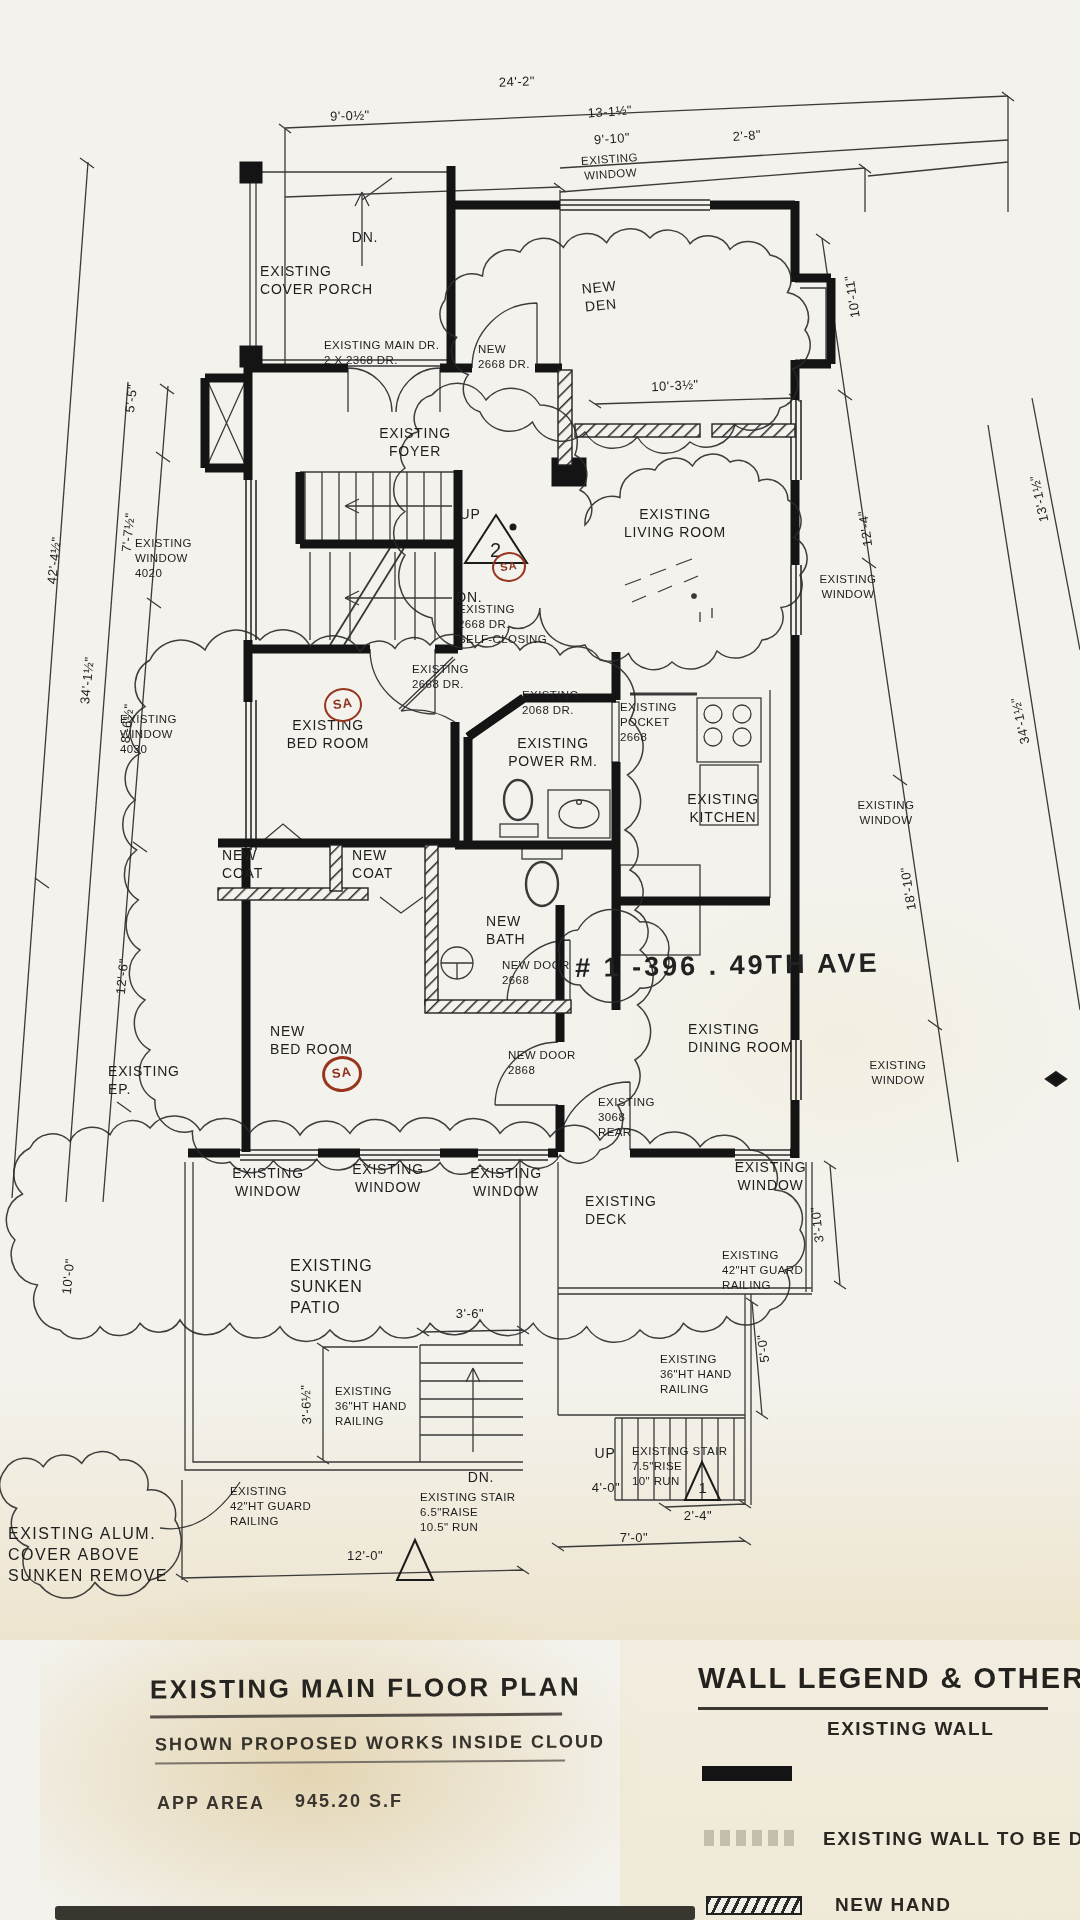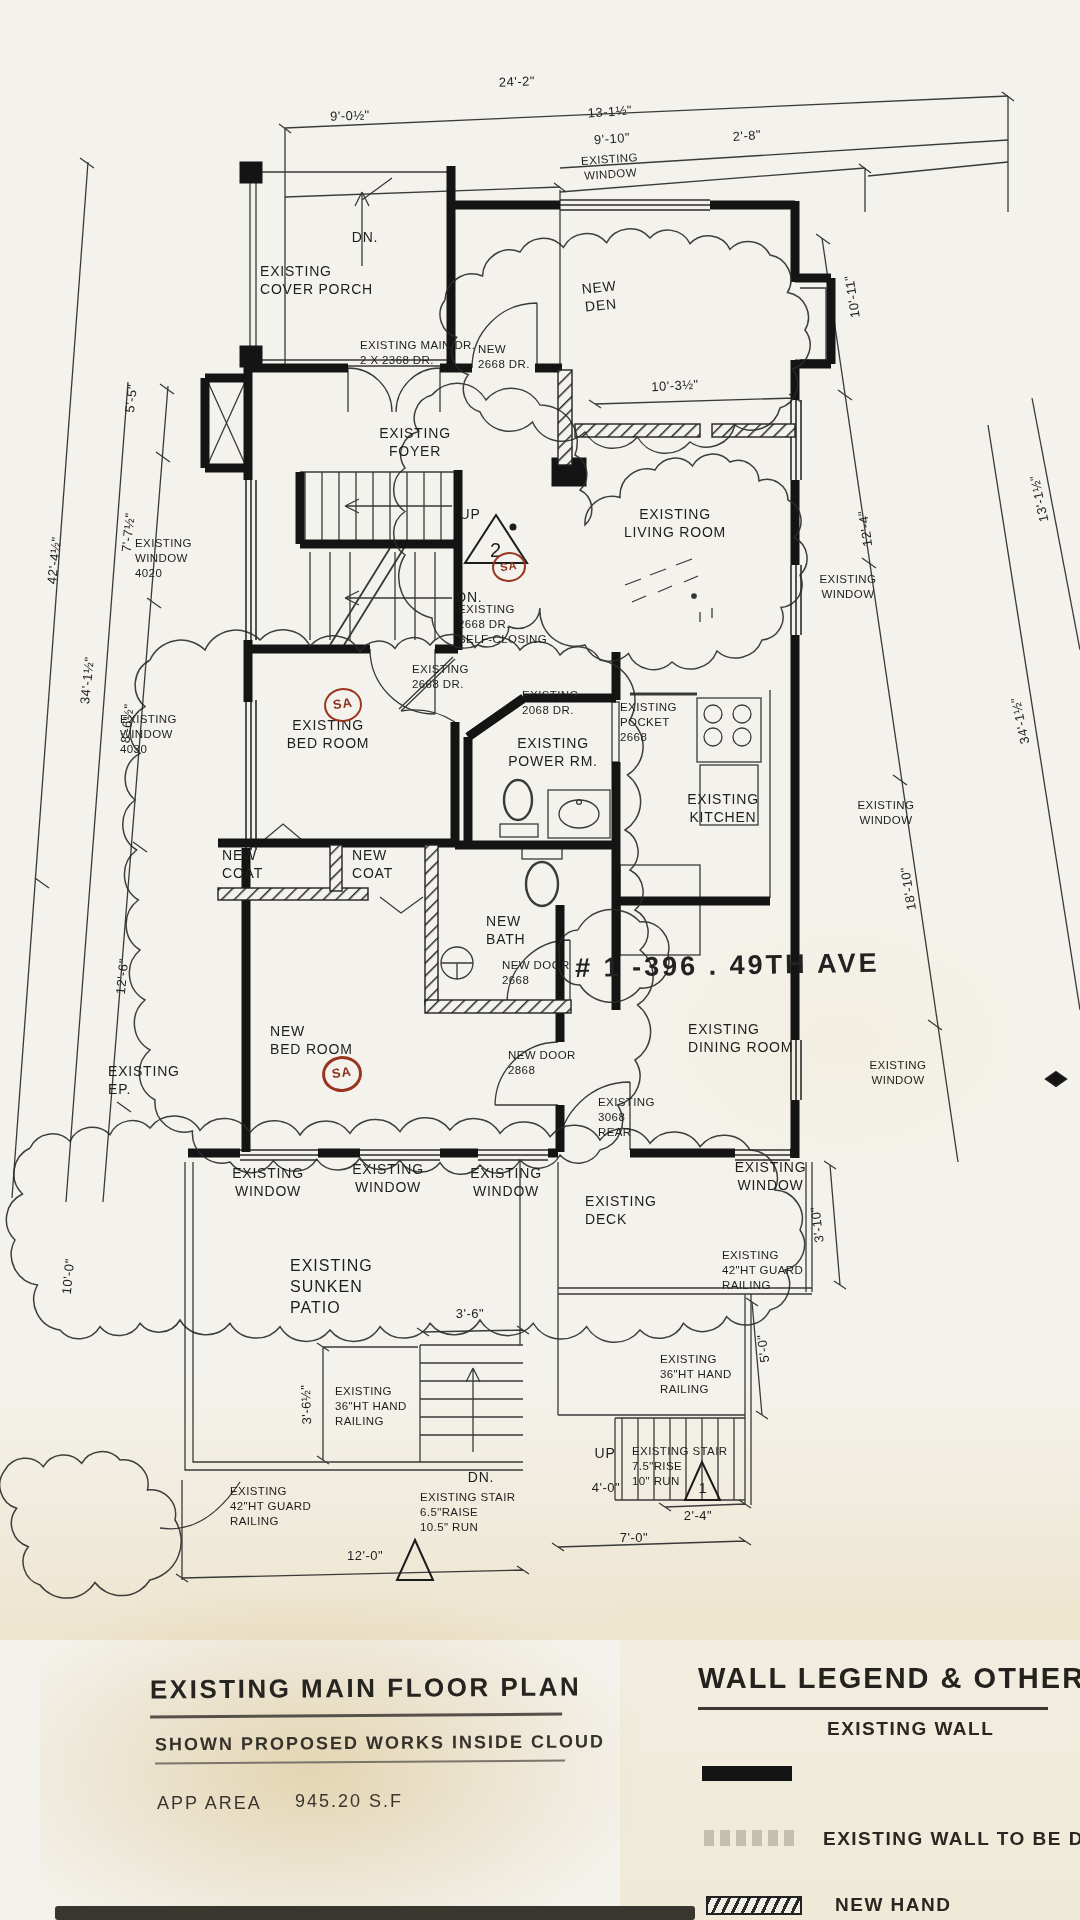--- a/index.html
+++ b/index.html
@@ -12,21 +12,21 @@
      letter-spacing:.8px;white-space:pre-line;text-align:center;transform-origin:center center;}
   .sm{font-size:11.5px;letter-spacing:.4px}
   .md{font-size:14px}
   .big{font-size:16px;letter-spacing:1px}
   .dim{font-size:13px;letter-spacing:.5px}
   .addr{font-size:27px;font-weight:700;letter-spacing:3px;color:#222}
   .title{font-size:26px;font-weight:700;letter-spacing:2.5px;color:#262420;
          border-bottom:3px solid #55504a;padding-bottom:8px}
   .sub{font-size:18px;font-weight:700;letter-spacing:2px;color:#35322c;
        border-bottom:2px solid #7a746a;padding-bottom:6px}
-  .area{font-size:18px;font-weight:400;letter-spacing:2px;color:#3a362f}
+  .area{font-size:18px;font-weight:700;letter-spacing:2px;color:#3a362f}
   .leg-head{font-size:29px;font-weight:700;letter-spacing:2px;color:#24221e;
             border-bottom:3px solid #3a3731;padding-bottom:9px}
   .leg-item{font-size:19px;font-weight:700;letter-spacing:1.5px;color:#2a2722;white-space:nowrap}
   .sa{position:absolute;width:34px;height:30px;border:2.5px solid #97351f;border-radius:50%;
       color:#8c3320;font:700 13px/28px "Liberation Sans",sans-serif;text-align:center;
       letter-spacing:1px;transform:rotate(-8deg)}
 </style>
 </head>
 <body>
 
@@ -229,21 +229,21 @@
   <div class="L dim" style="left:572px;top:131px;width:80px;transform:rotate(-4deg)">9'-10"</div>
   <div class="L sm" style="left:570px;top:152px;width:80px;transform:rotate(-4deg)">EXISTING
 WINDOW</div>
   <div class="L dim" style="left:712px;top:128px;width:70px;transform:rotate(-4deg)">2'-8"</div>
 
   <div class="L md" style="left:340px;top:228px;width:50px">DN.</div>
   <div class="L md" style="left:260px;top:262px;width:160px;text-align:left">EXISTING
 COVER PORCH</div>
   <div class="L md" style="left:560px;top:278px;width:80px;transform:rotate(-6deg)">NEW
 DEN</div>
-  <div class="L sm" style="left:360px;top:338px;width:135px;text-align:left">EXISTING MAIN DR.
+  <div class="L sm" style="left:324px;top:338px;width:135px;text-align:left">EXISTING MAIN DR.
 2 X 2368 DR.</div>
   <div class="L sm" style="left:478px;top:342px;width:64px;text-align:left">NEW
 2668 DR.</div>
   <div class="L dim" style="left:630px;top:378px;width:90px;transform:rotate(-3deg)">10'-3½"</div>
   <div class="L md" style="left:355px;top:424px;width:120px">EXISTING
 FOYER</div>
   <div class="L md" style="left:610px;top:505px;width:130px">EXISTING
 LIVING ROOM</div>
   <div class="L md" style="left:452px;top:505px;width:36px">UP</div>
   <div class="L" style="left:485px;top:537px;width:22px;font-size:20px">2</div>
@@ -350,20 +350,23 @@
 RAILING</div>
   <div class="L md" style="left:585px;top:1444px;width:40px">UP</div>
   <div class="L sm" style="left:632px;top:1444px;width:110px;text-align:left">EXISTING STAIR
 7.5"RISE
 10" RUN</div>
   <div class="L" style="left:694px;top:1478px;width:18px;font-size:15px">1</div>
   <div class="L dim" style="left:580px;top:1480px;width:52px">4'-0"</div>
   <div class="L dim" style="left:672px;top:1508px;width:52px">2'-4"</div>
   <div class="L dim" style="left:606px;top:1530px;width:56px">7'-0"</div>
 
+  <div class="L big" style="left:8px;top:1524px;width:190px;text-align:left;letter-spacing:1.5px">EXISTING ALUM.
+COVER ABOVE
+SUNKEN    REMOVE</div>
 
   <div class="sa" style="left:492px;top:552px;width:30px;height:26px;line-height:24px;font-size:11px">SA</div>
   <div class="sa" style="left:324px;top:688px">SA</div>
   <div class="sa" style="left:322px;top:1056px;border-width:3px">SA</div>
 
   </div>
 
   <div class="L title" style="left:150px;top:1672px;width:412px;text-align:left;white-space:nowrap;transform:rotate(-.4deg)">EXISTING MAIN FLOOR PLAN</div>
   <div class="L sub" style="left:155px;top:1732px;width:410px;text-align:left;white-space:nowrap;transform:rotate(-.4deg)">SHOWN PROPOSED WORKS INSIDE CLOUD</div>
   <div class="L area" style="left:157px;top:1792px;width:120px;text-align:left;white-space:nowrap">APP AREA</div>

